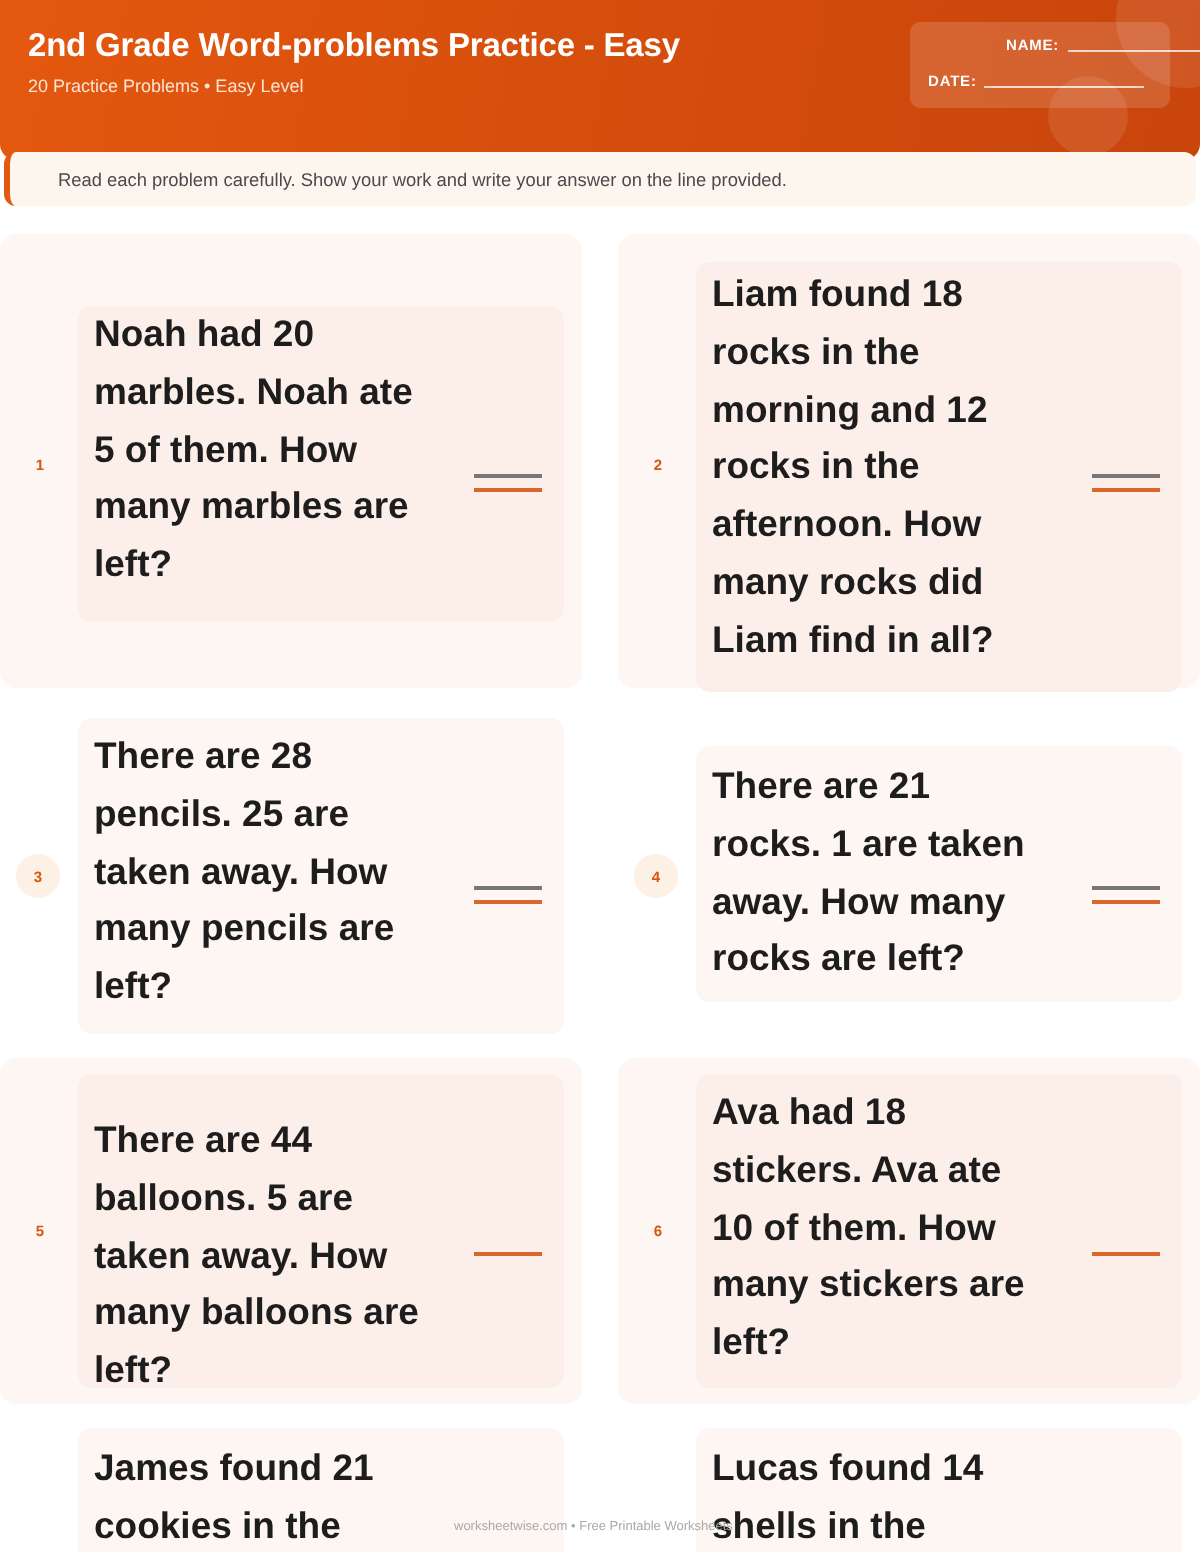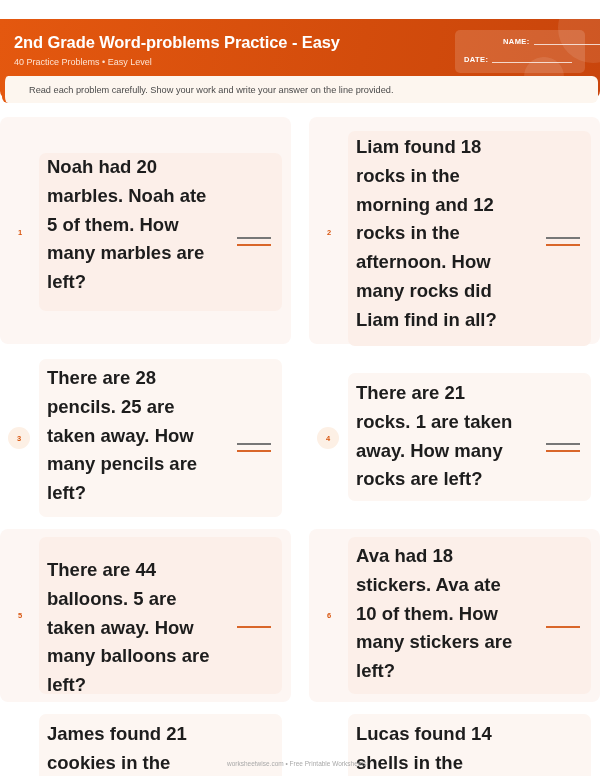--- a/index.html
+++ b/index.html
@@ -4,21 +4,20 @@
   <style>
     * { box-sizing: border-box; margin: 0; padding: 0; }
     html, body { width: 600px; height: 776px; overflow: hidden; background: #ffffff; }
     body { font-family: "Liberation Sans", sans-serif; position: relative; }
 
     .header {
       position: absolute; left: 0; top: 0; width: 600px; height: 80px;
       background: linear-gradient(100deg, #e4580f 0%, #d34c0c 60%, #c9450c 100%);
       border-radius: 0 0 8px 8px;
       overflow: hidden;
-      margin-top: 19px;
     }
     .header .title {
       position: absolute; left: 14px; top: 14px;
       color: #fff; font-weight: bold; font-size: 16.5px; letter-spacing: -0.1px;
     }
     .header .subtitle {
       position: absolute; left: 14px; top: 38px;
       color: #fde3d3; font-size: 9px;
     }
     .deco-circle {
@@ -80,21 +79,21 @@
       color: #a9a9a9; font-size: 6.5px; white-space: nowrap;
     }
   </style>
 </head>
 <body>
 
 <div class="header">
   <div class="deco-circle deco-1"></div>
   <div class="deco-circle deco-2"></div>
   <div class="title">2nd Grade Word-problems Practice - Easy</div>
-  <div class="subtitle">40 Practice Problems • Easy Level</div>
+  <div class="subtitle">20 Practice Problems • Easy Level</div>
   <div class="name-box">
     <div class="name-row r1">
       <span>NAME:</span>
       <span class="line"></span>
     </div>
     <div class="name-row r2">
       <span>DATE:</span>
       <span class="line"></span>
     </div>
   </div>

